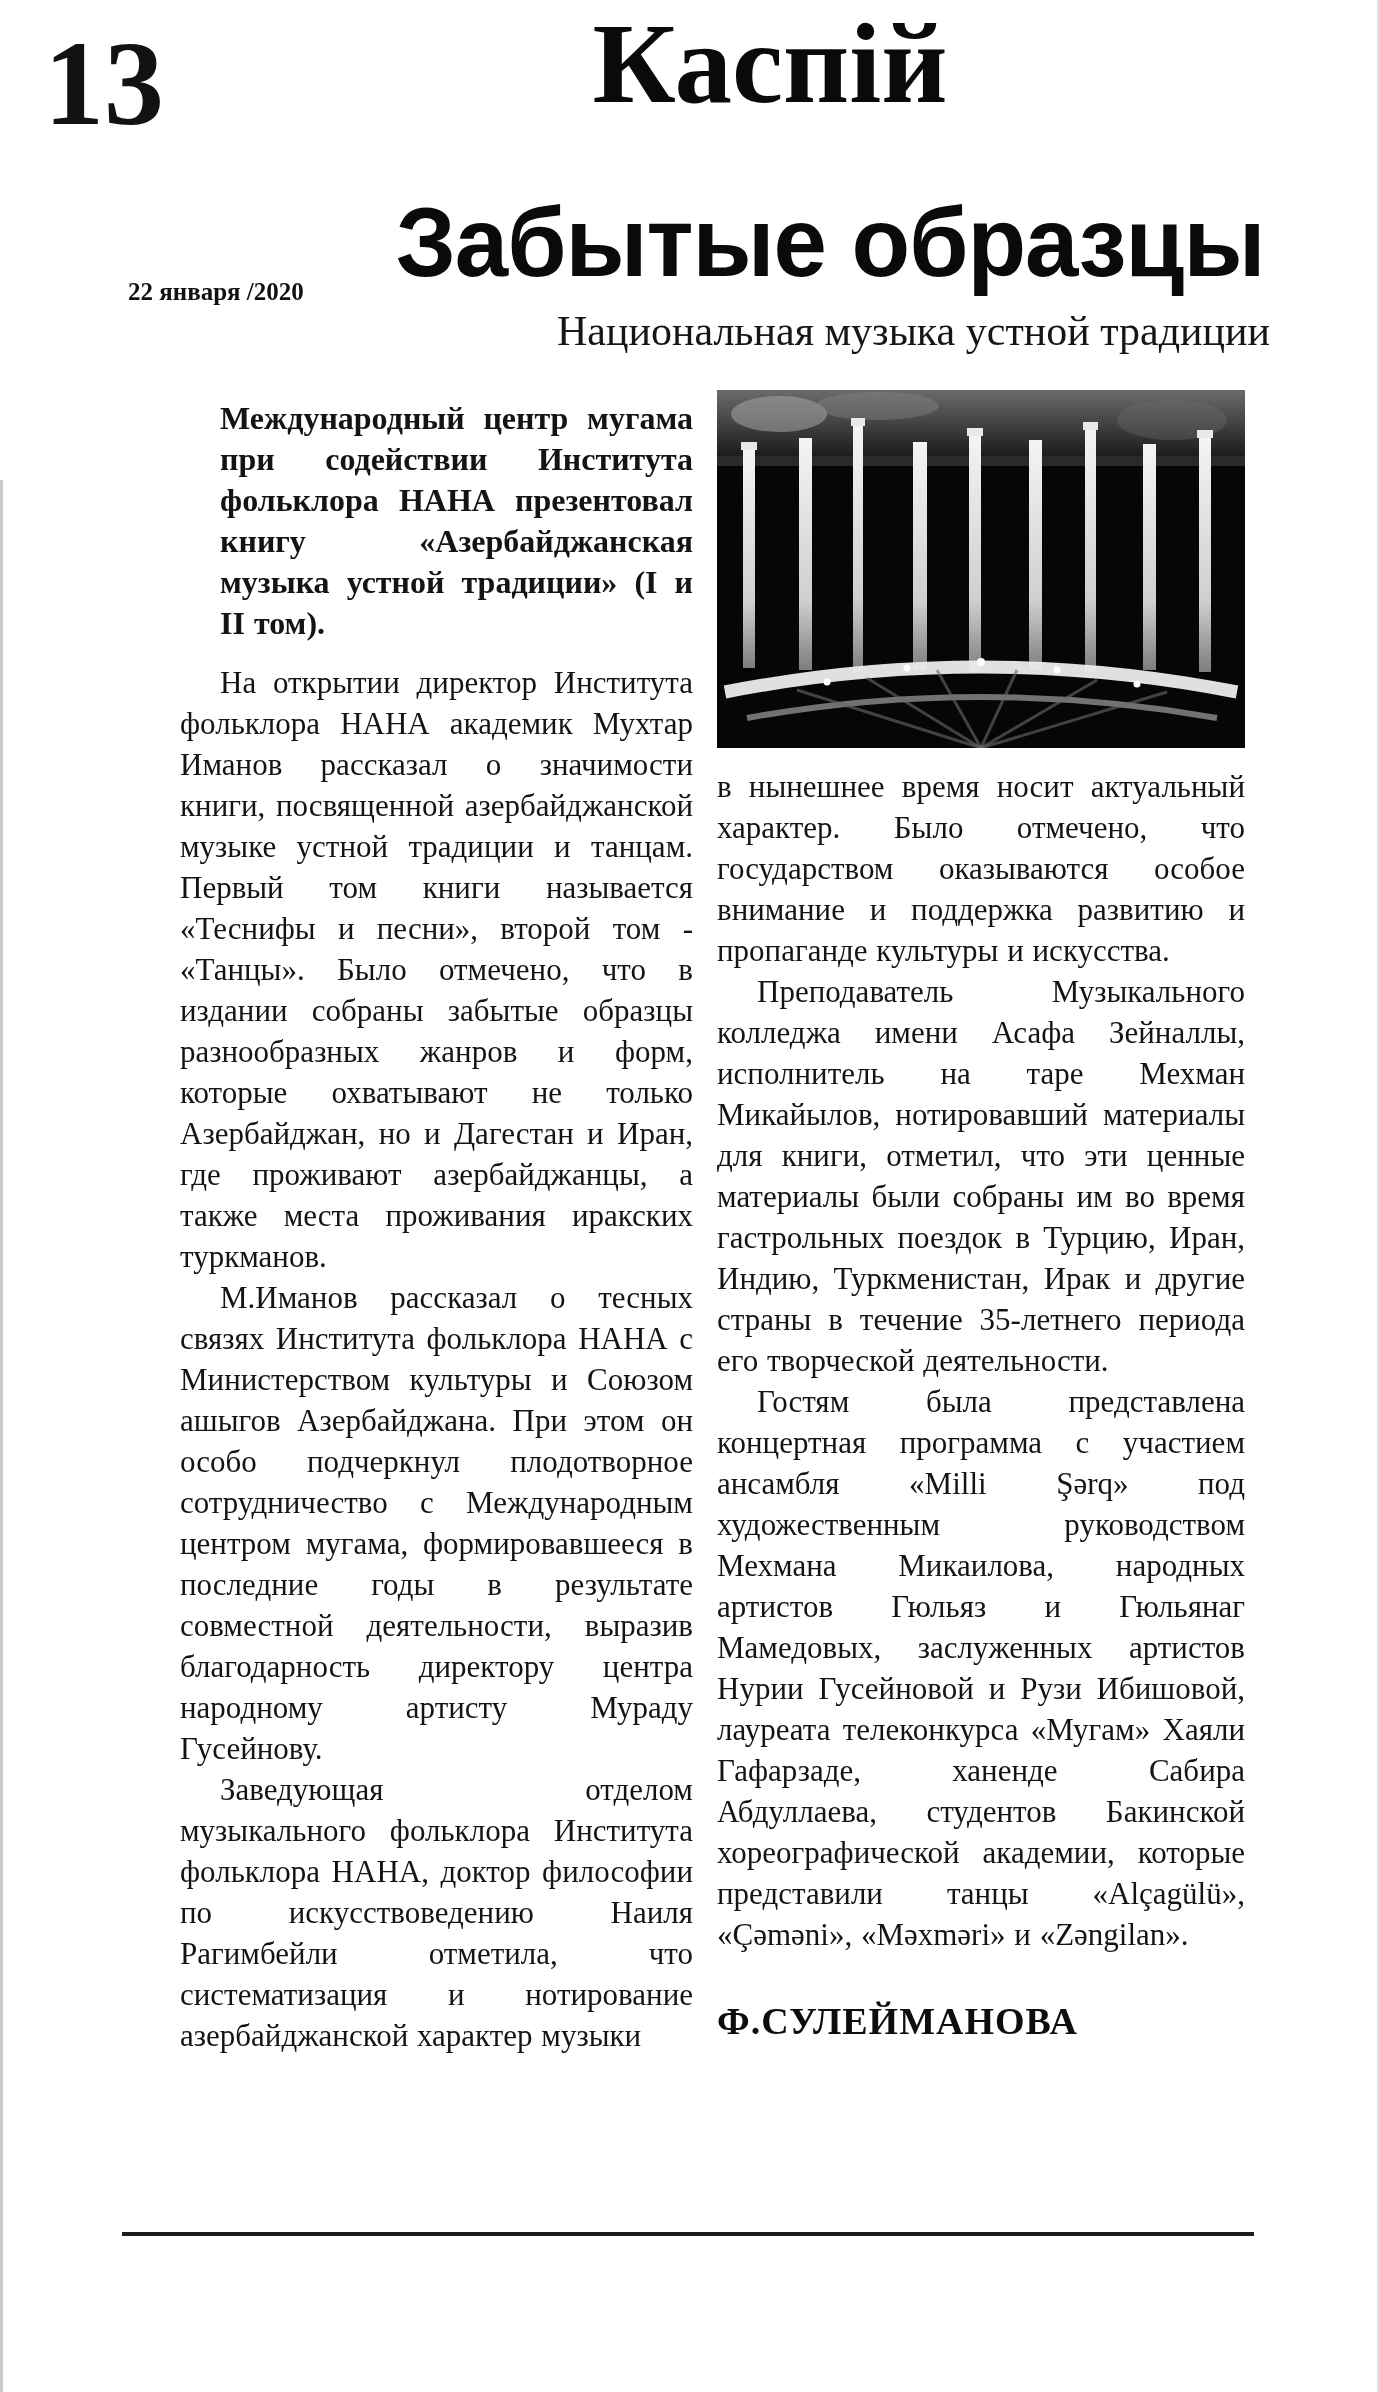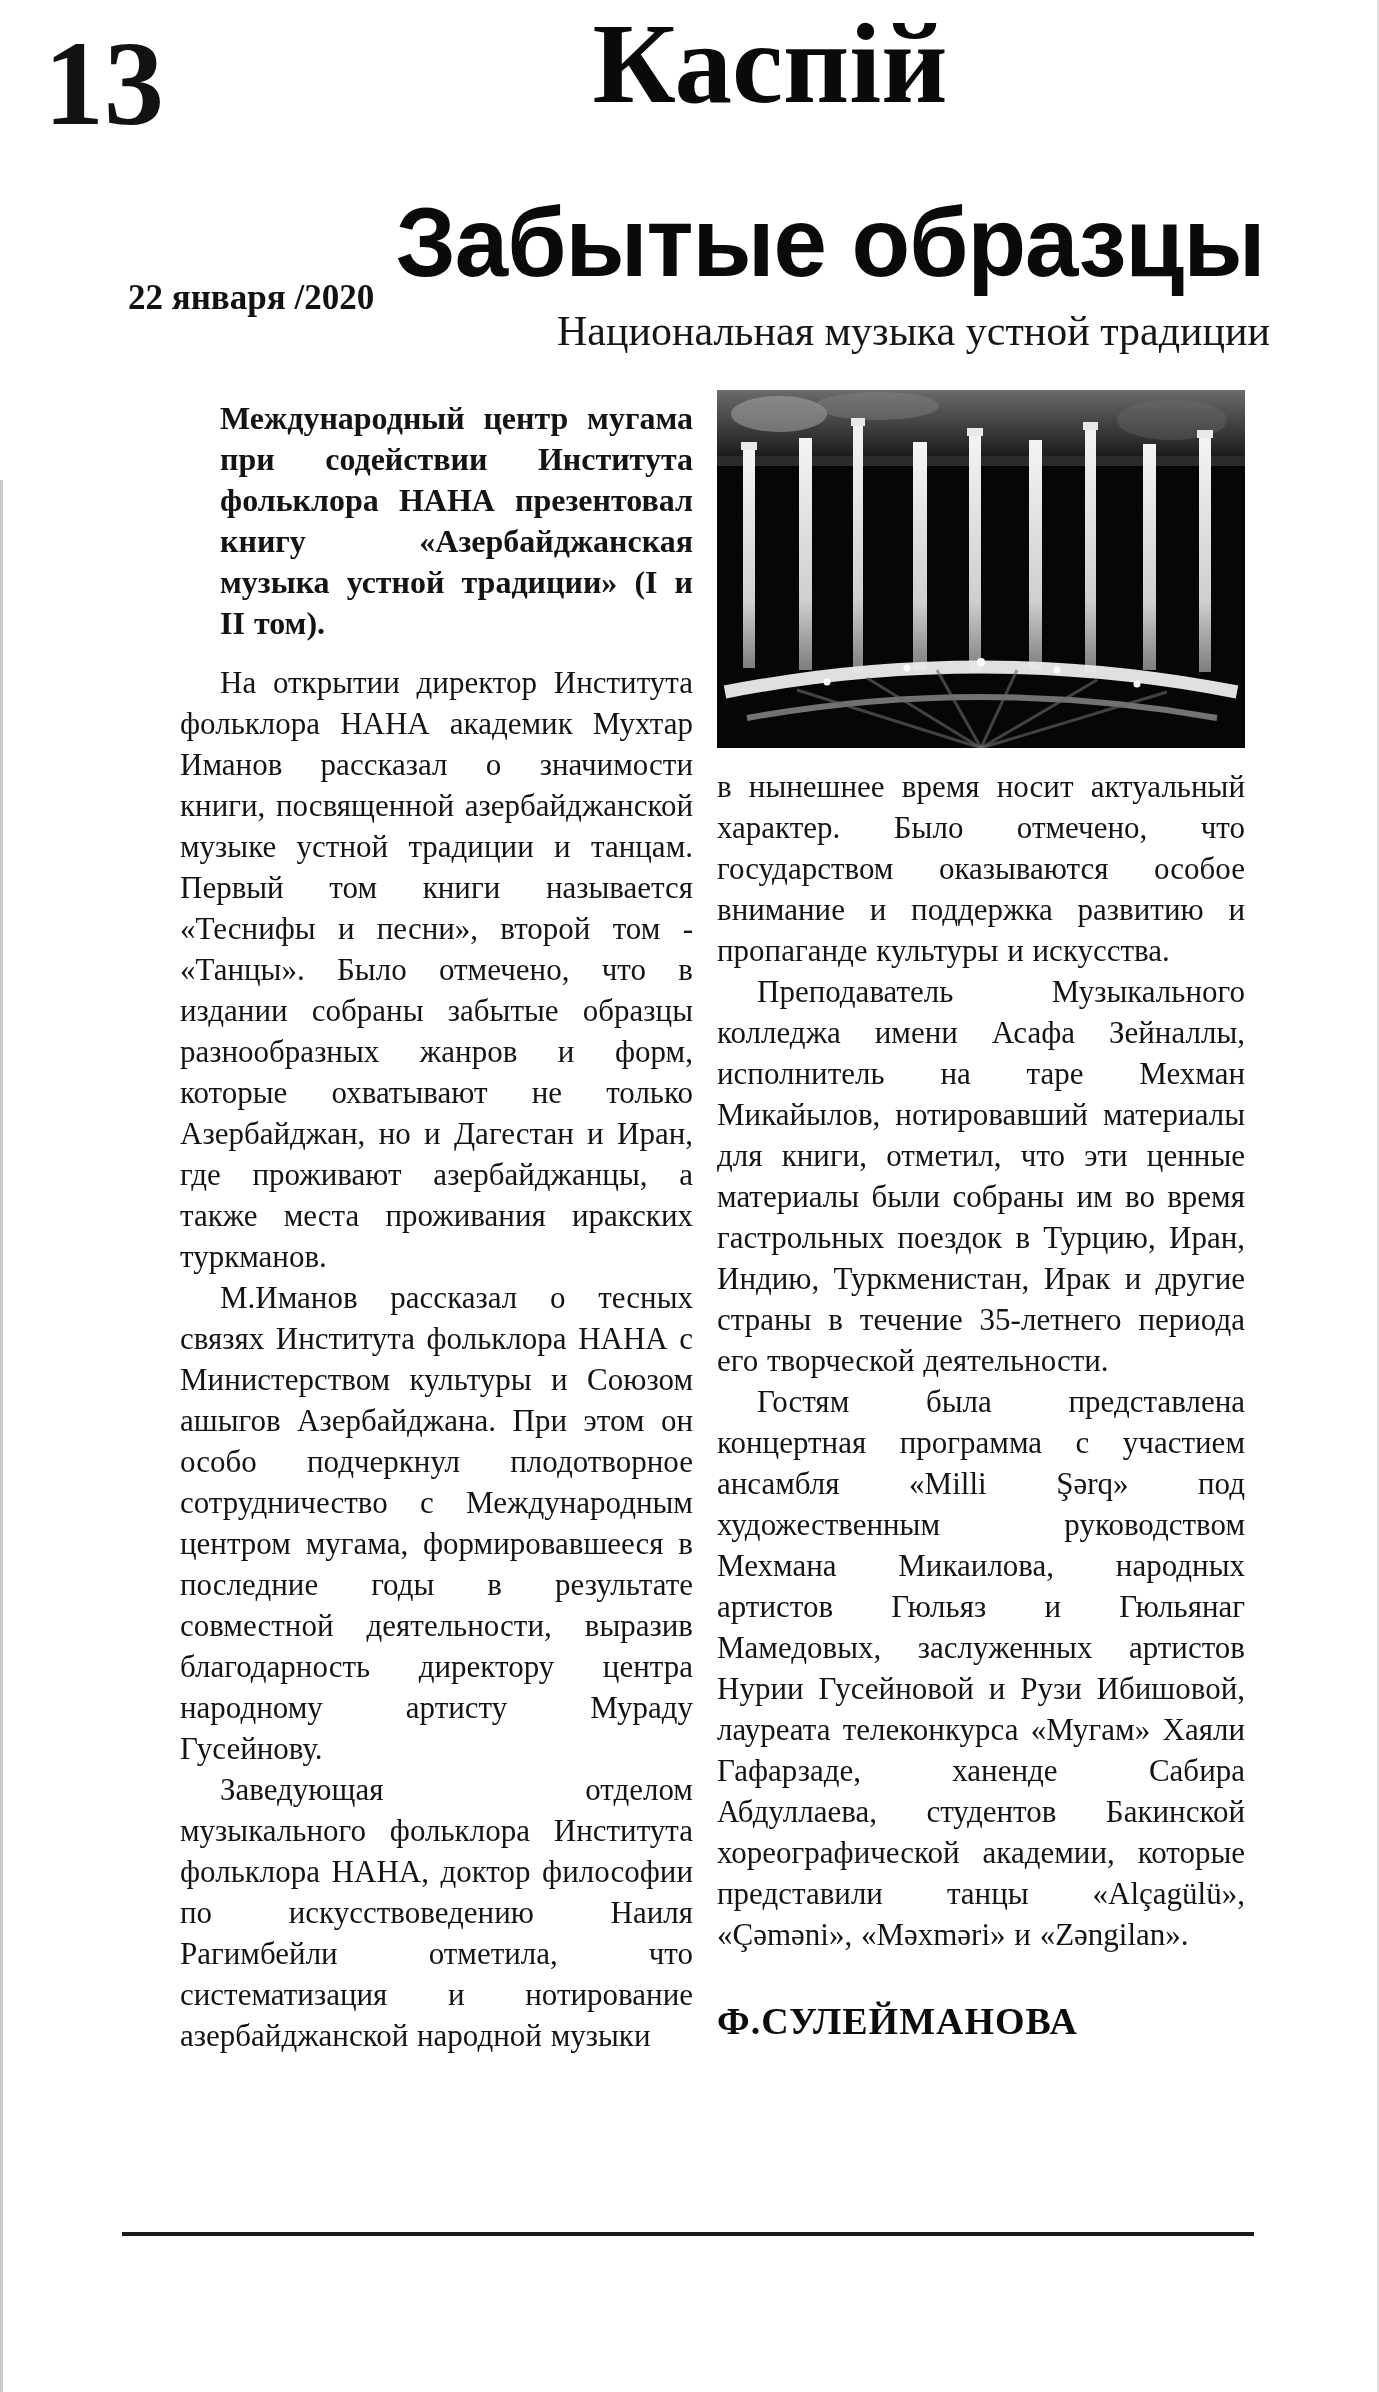--- a/index.html
+++ b/index.html
@@ -39,21 +39,21 @@
     text-align: center;
     font-family: "Liberation Sans", sans-serif;
     font-weight: 700;
     font-size: 96px; line-height: 1.05;
     letter-spacing: -1px;
     color: #0a0a0a;
     transform: scaleY(1.03);
   }
   .issue-date {
     position: absolute; left: 128px; top: 278px;
-    font-size: 35px; font-weight: bold;
+    font-size: 25px; font-weight: bold;
     font-family: "Liberation Serif", serif;
   }
   .subtitle {
     position: absolute; left: 430px; top: 308px; width: 840px;
     text-align: right;
     font-size: 42px; line-height: 1.1;
     font-family: "Liberation Serif", serif;
     color: #161616;
   }
 
@@ -172,21 +172,21 @@
       <circle cx="264" cy="272" r="4" fill="#ffffff"></circle>
       <circle cx="340" cy="280" r="3.5" fill="#ffffff"></circle>
       <circle cx="420" cy="294" r="3.5" fill="#ffffff"></circle>
     </svg>
   </div>
 
   <div class="col col-left">
     <p class="lead">Международный центр мугама при содействии Института фольклора НАНА презентовал книгу «Азербайджанская музыка устной традиции» (I и II том).</p>
     <p class="para indent">На открытии директор Института фольклора НАНА академик Мухтар Иманов рассказал о значимости книги, посвященной азербайджанской музыке устной традиции и танцам. Первый том книги называется «Теснифы и песни», второй том - «Танцы». Было отмечено, что в издании собраны забытые образцы разнообразных жанров и форм, которые охватывают не только Азербайджан, но и Дагестан и Иран, где проживают азербайджанцы, а также места проживания иракских туркманов.</p>
     <p class="para indent">М.Иманов рассказал о тесных связях Института фольклора НАНА с Министерством культуры и Союзом ашыгов Азербайджана. При этом он особо подчеркнул плодотворное сотрудничество с Международным центром мугама, формировавшееся в последние годы в результате совместной деятельности, выразив благодарность директору центра народному артисту Мураду Гусейнову.</p>
-    <p class="para indent">Заведующая отделом музыкального фольклора Института фольклора НАНА, доктор философии по искусствоведению Наиля Рагимбейли отметила, что систематизация и нотирование азербайджанской народной музыки</p>
+    <p class="para indent">Заведующая отделом музыкального фольклора Института фольклора НАНА, доктор философии по искусствоведению Наиля Рагимбейли отметила, что систематизация и нотирование азербайджанской характер музыки</p>
   </div>
 
   <div class="col col-right">
     <p class="para">в нынешнее время носит актуальный характер. Было отмечено, что государством оказываются особое внимание и поддержка развитию и пропаганде культуры и искусства.</p>
     <p class="para indent">Преподаватель Музыкального колледжа имени Асафа Зейналлы, исполнитель на таре Мехман Микайылов, нотировавший материалы для книги, отметил, что эти ценные материалы были собраны им во время гастрольных поездок в Турцию, Иран, Индию, Туркменистан, Ирак и другие страны в течение 35-летнего периода его творческой деятельности.</p>
     <p class="para indent">Гостям была представлена концертная программа с участием ансамбля «Milli Şərq» под художественным руководством Мехмана Микаилова, народных артистов Гюльяз и Гюльянаг Мамедовых, заслуженных артистов Нурии Гусейновой и Рузи Ибишовой, лауреата телеконкурса «Мугам» Хаяли Гафарзаде, ханенде Сабира Абдуллаева, студентов Бакинской хореографической академии, которые представили танцы «Alçagülü», «Çəməni», «Məxməri» и «Zəngilan».</p>
     <div class="byline">Ф.СУЛЕЙМАНОВА</div>
   </div>
 
   <div class="bottom-rule"></div>

